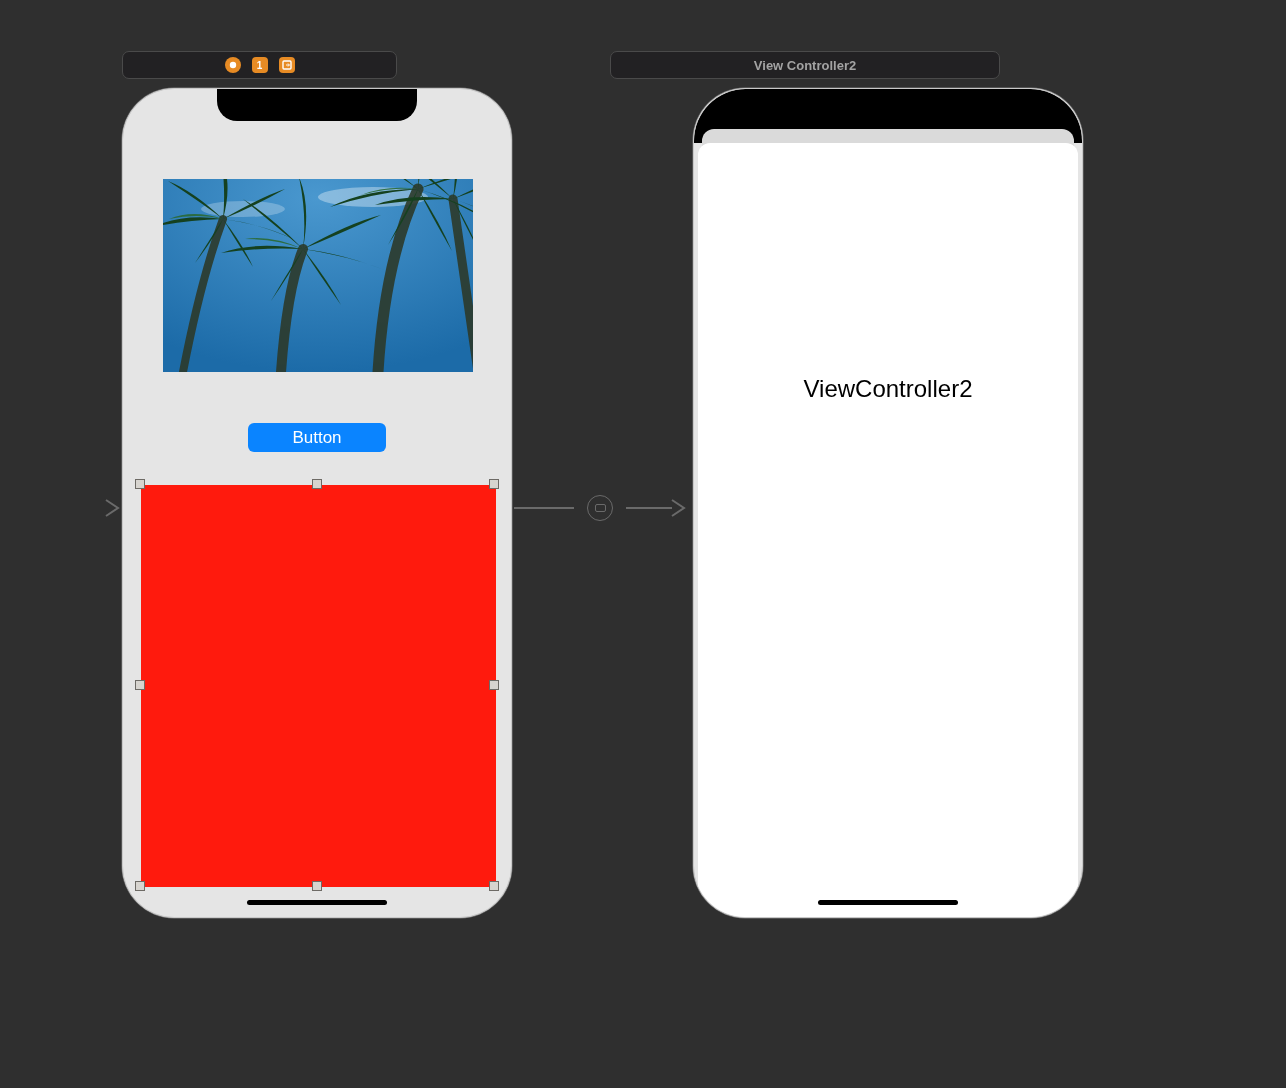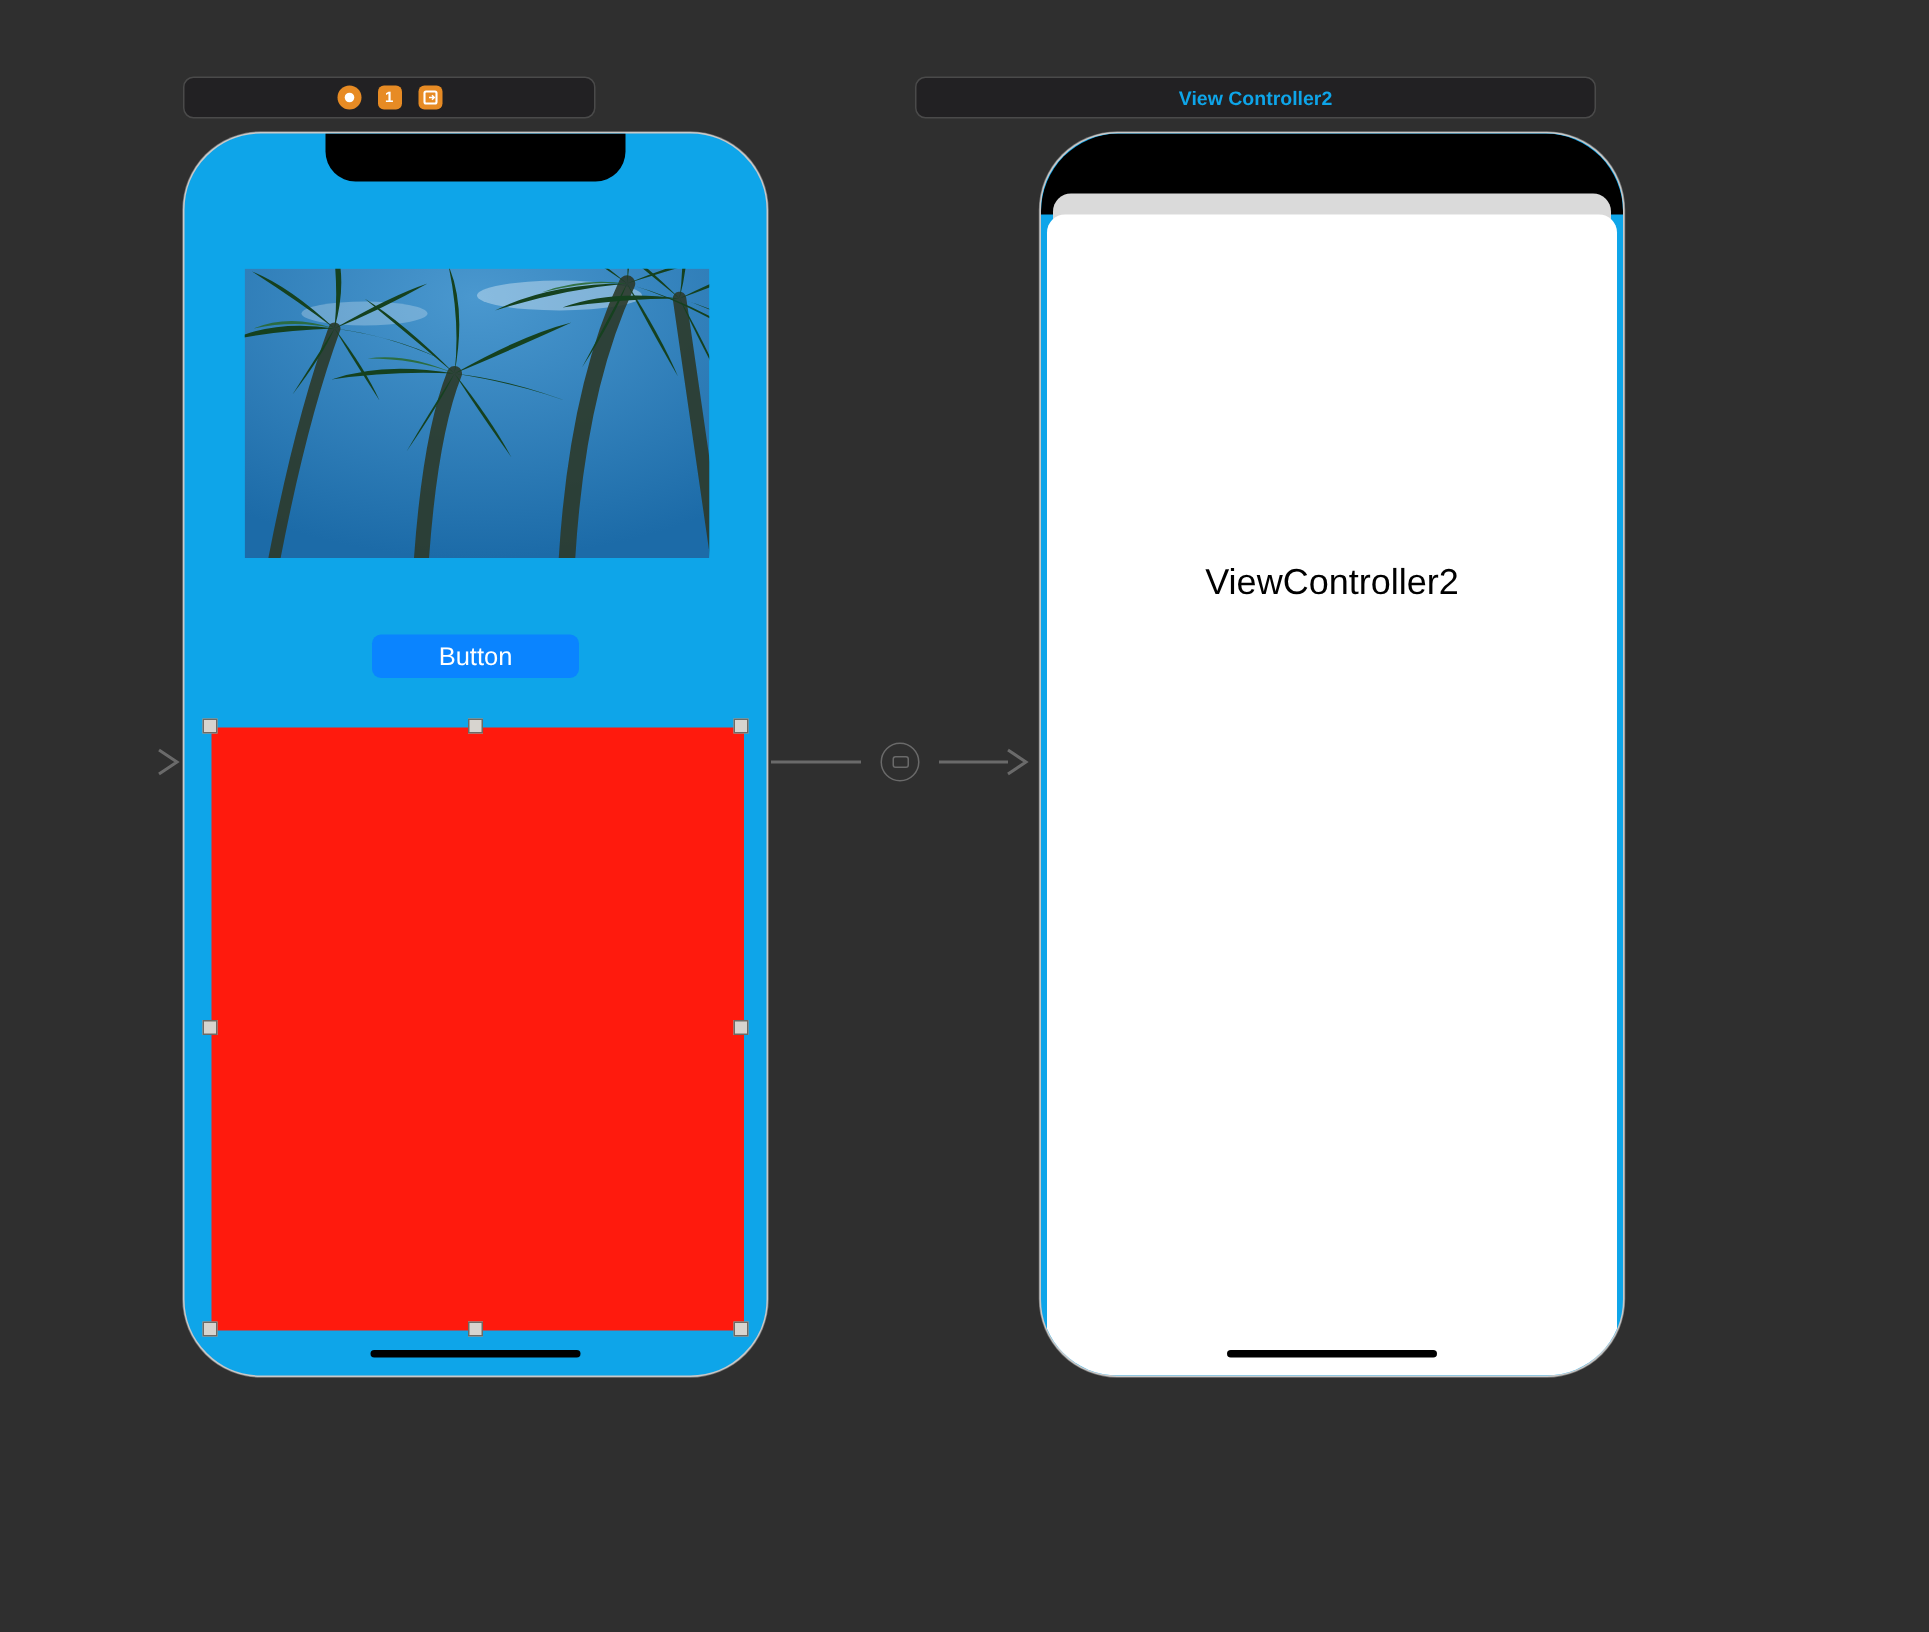--- a/index.html
+++ b/index.html
@@ -39,21 +39,21 @@
       font-weight: 700;
       color: #fff;
     }
     .badge.round { border-radius: 50%; }
     .badge svg { display:block; }
 
     .phone {
       position: absolute;
       width: 390px;
       height: 830px;
-      background: #0ea5e9;
+      background: #e5e5e5;
       border-radius: 52px;
       border: 1.3px solid #c9c9c9;
       box-shadow: 0 0 0 0.5px #7a7a7a;
       overflow: hidden;
     }
     .phone-1 { left: 122px; top: 88px; }
     .phone-2 { left: 693px; top: 88px; }
 
     .notch {
       position: absolute;
@@ -162,29 +162,29 @@
       border: 1.4px solid #6a6a6a;
       border-radius: 2px;
     }
     .sb-1 { left: 587px; top: 495px; }
 
     
     .scene-bar-2 {
       position: absolute;
       left: 610px;
       top: 51px;
-      width: 454px;
+      width: 390px;
       height: 28px;
       background: #222123;
       border: 1px solid #4a4a4a;
       border-radius: 7px;
       display: flex;
       align-items: center;
       justify-content: center;
-      color: #0ea5e9;
+      color: #a3a3a3;
       font-size: 13px;
       font-weight: 600;
     }
 
     .phone-2-status {
       position: absolute;
       inset: 0;
       background: #000;
       height: 54px;
       border-top-left-radius: 52px;

